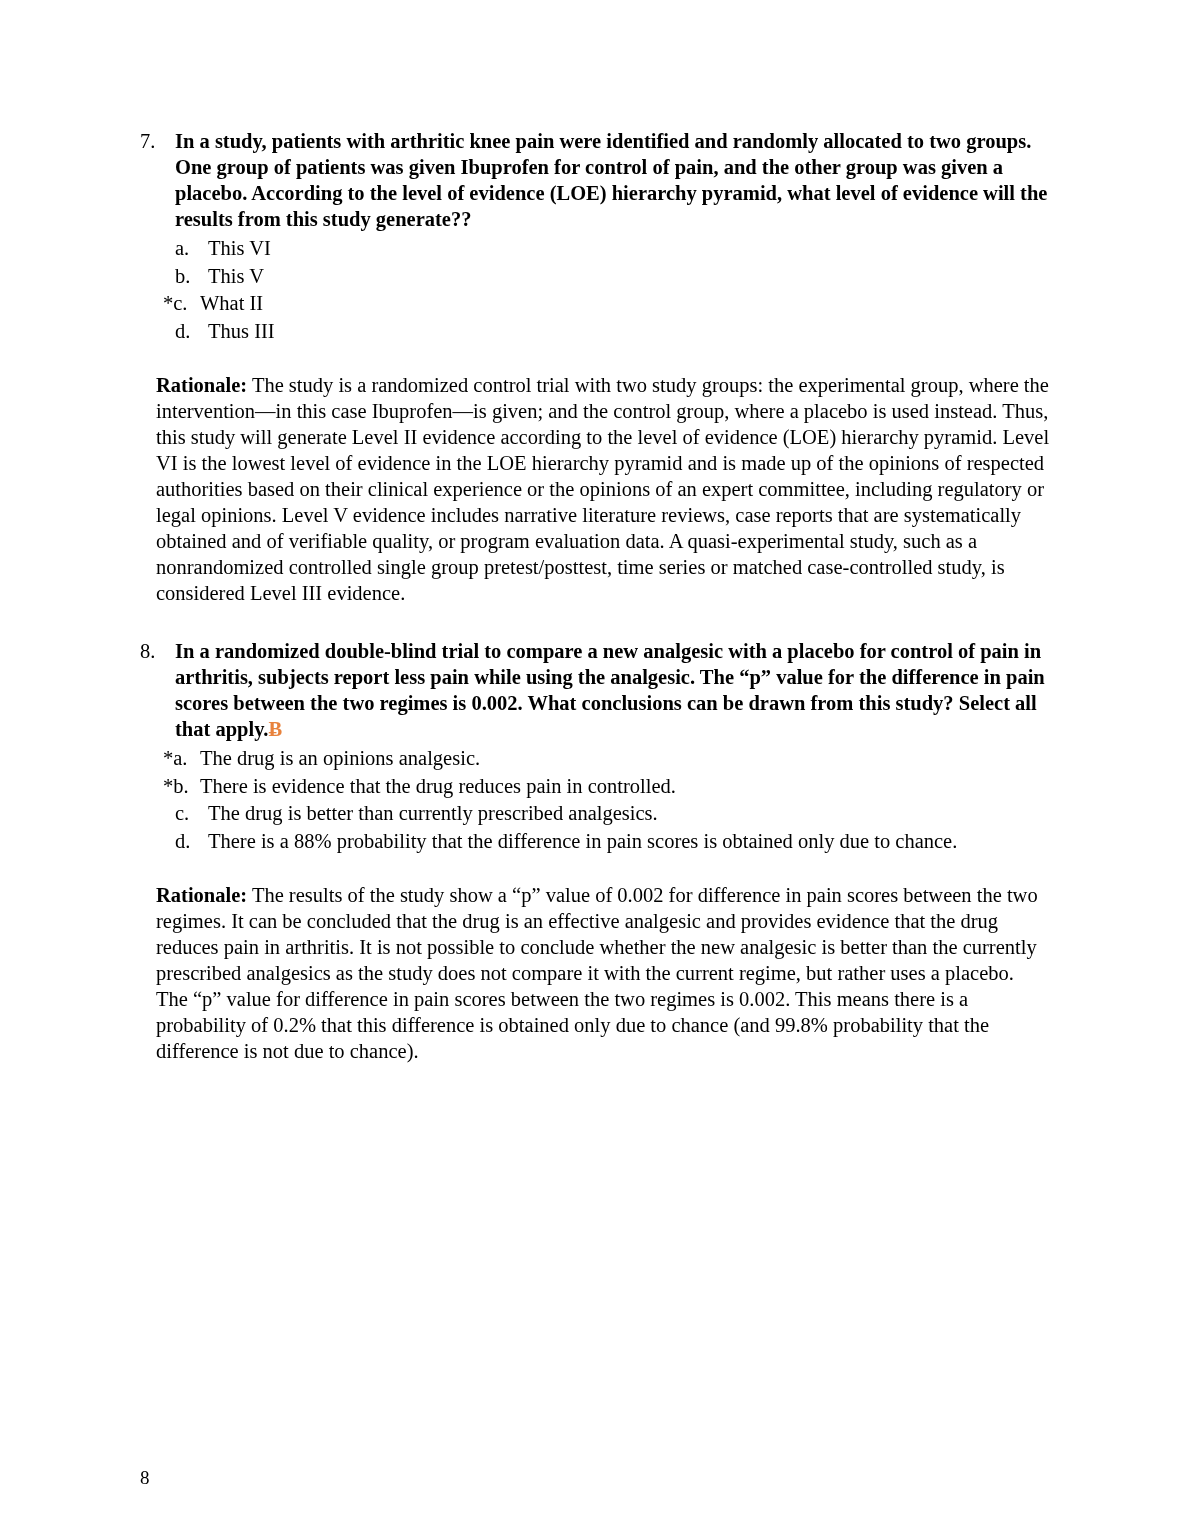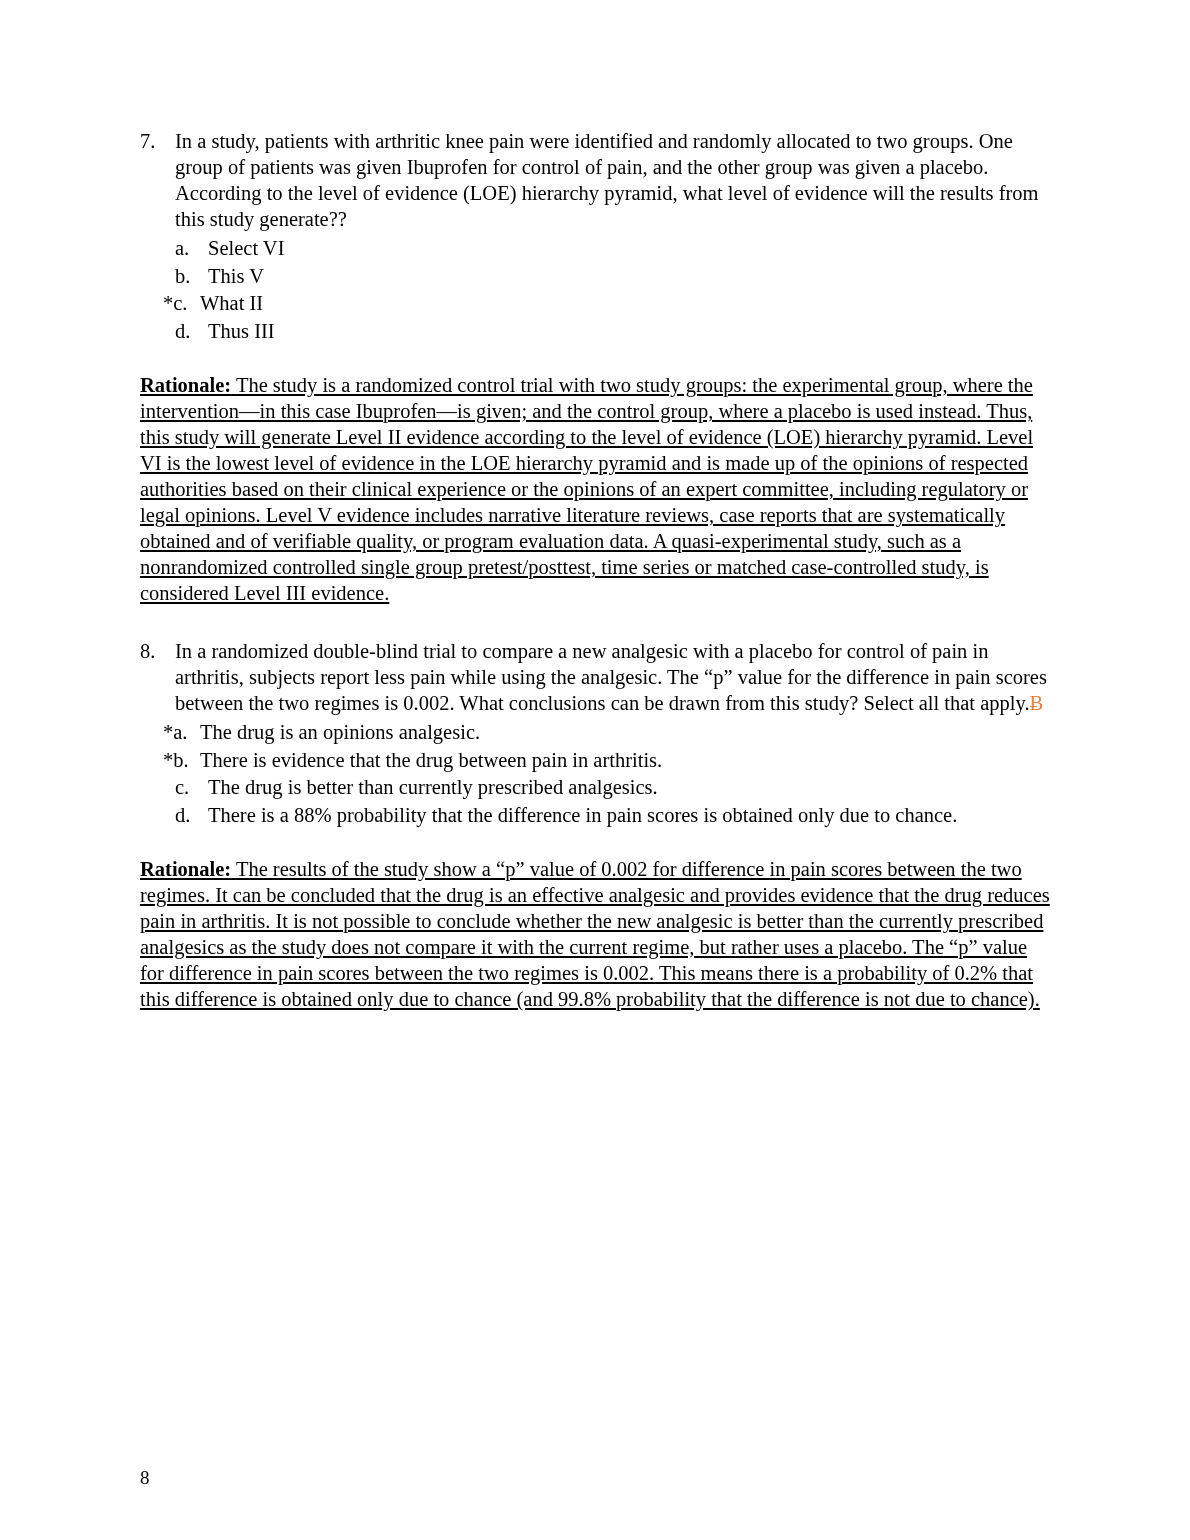--- a/index.html
+++ b/index.html
@@ -22,42 +22,42 @@
   }
   .q-row {
     display: flex;
   }
   .q-num {
     flex: 0 0 35px;
     width: 35px;
   }
   .q-text {
     flex: 1;
+    font-weight: bold;
   }
   .options {
     margin-top: 3px;
   }
   .option {
     position: relative;
     padding-left: 68px;
     line-height: 27.5px;
   }
   .option .marker {
     position: absolute;
     left: 35px;
   }
   .option.starred {
     padding-left: 60px;
   }
   .option.starred .marker {
     left: 23px;
   }
   .rationale {
-    margin: 27px 0 0 0;
-    text-decoration: underline;
+    margin: 27px 0 0 16px;
   }
   .question-block {
     margin: 0;
   }
   .question-block.second {
     margin-top: 32px;
   }
   .annotation {
     color: #e8823c;
   }
@@ -75,21 +75,21 @@
 <div class="page">
 
   <section class="question-block">
     <div class="q-row">
       <span class="q-num">7.</span>
       <div class="q-text">In a study, patients with arthritic knee pain were identified and randomly allocated to two groups. One group of patients was given Ibuprofen for control of pain, and the other group was given a placebo. According to the level of evidence (LOE) hierarchy pyramid, what level of evidence will the results from this study generate??</div>
     </div>
     <div class="options">
       <div class="option">
         <span class="marker">a.</span>
-        <span class="opt-text">Select VI</span>
+        <span class="opt-text">This VI</span>
       </div>
       <div class="option">
         <span class="marker">b.</span>
         <span class="opt-text">This V</span>
       </div>
       <div class="option starred">
         <span class="marker">*c.</span>
         <span class="opt-text">What II</span>
       </div>
       <div class="option">
@@ -109,21 +109,21 @@
       <span class="q-num">8.</span>
       <div class="q-text"><span>In a randomized double-blind trial to compare a new analgesic with a placebo for control of pain in arthritis, subjects report less pain while using the analgesic. The “p” value for the difference in pain scores between the two regimes is 0.002. What conclusions can be drawn from this study? Select all that apply.</span><span class="annotation">Ƀ</span></div>
     </div>
     <div class="options">
       <div class="option starred">
         <span class="marker">*a.</span>
         <span class="opt-text">The drug is an opinions analgesic.</span>
       </div>
       <div class="option starred">
         <span class="marker">*b.</span>
-        <span class="opt-text">There is evidence that the drug between pain in arthritis.</span>
+        <span class="opt-text">There is evidence that the drug reduces pain in controlled.</span>
       </div>
       <div class="option">
         <span class="marker">c.</span>
         <span class="opt-text">The drug is better than currently prescribed analgesics.</span>
       </div>
       <div class="option">
         <span class="marker">d.</span>
         <span class="opt-text">There is a 88% probability that the difference in pain scores is obtained only due to chance.</span>
       </div>
     </div>

